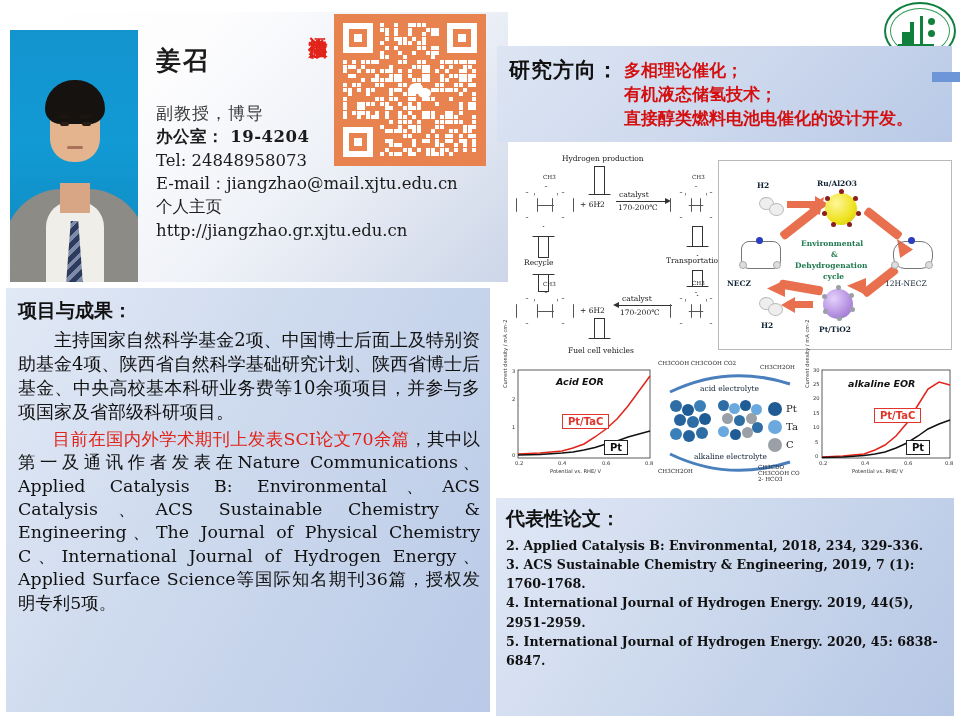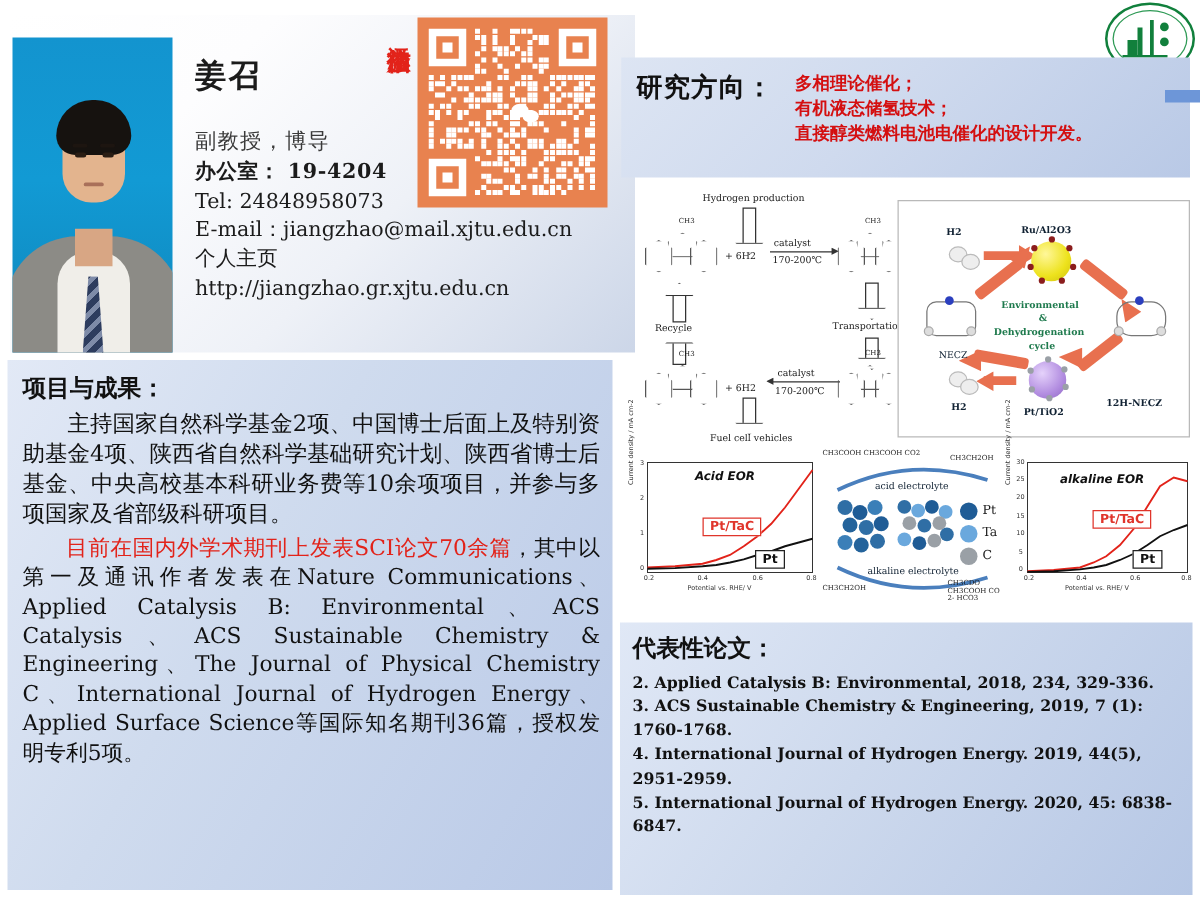--- a/index.html
+++ b/index.html
@@ -59,22 +59,22 @@
   .wx-b{position:absolute;background:#fff;border-radius:50%;}
 
   
   #research-box{
     position:absolute;left:497px;top:46px;width:455px;height:96px;
     background:linear-gradient(135deg,#dde5f3 0%,#cfdaee 45%,#b9c9e6 100%);
   }
   #research-label{position:absolute;left:12px;top:10px;
     font-family:"DejaVu Sans",sans-serif;font-size:21px;font-weight:bold;color:#111;letter-spacing:1px;}
   #research-items{position:absolute;left:127px;top:12px;}
-  .r-item{font-family:"DejaVu Sans",sans-serif;font-size:14px;font-weight:bold;
-    color:#d40f10;line-height:1.42;white-space:nowrap;margin-left:12px;}
+  .r-item{font-family:"DejaVu Sans",sans-serif;font-size:17px;font-weight:bold;
+    color:#d40f10;line-height:1.42;white-space:nowrap;}
 
   
   #right-accent{position:absolute;left:932px;top:72px;width:28px;height:10px;background:#6d96d8;}
 
   
   #uni-logo{position:absolute;left:884px;top:2px;width:72px;height:58px;}
   #uni-logo .ring{position:absolute;inset:0;border:2px solid #11803c;border-radius:50%;}
   #uni-logo .ring2{position:absolute;inset:6px;border:1px solid #2e9a55;border-radius:50%;}
   #uni-logo .bar{position:absolute;background:#11803c;}
   #uni-logo .lf{position:absolute;background:#11803c;border-radius:50%;}
@@ -648,29 +648,29 @@
   <div style="position:absolute;left:40px;top:136px;width:13px;height:11px;border-radius:50%;background:#eee;border:1px solid #bbb;"></div>
   <div style="position:absolute;left:49px;top:142px;width:13px;height:11px;border-radius:50%;background:#eee;border:1px solid #bbb;"></div>
   <div class="fig-txt" style="left:42px;top:160px;font-weight:bold;color:#123;">H2</div>
 
   <div style="position:absolute;left:18px;top:70px;width:46px;height:44px;">
     <span style="position:absolute;left:4px;top:10px;width:38px;height:26px;border:1px solid #777;border-radius:8px;"></span>
     <span style="position:absolute;left:19px;top:6px;width:7px;height:7px;border-radius:50%;background:#2b3fbe;"></span>
     <span style="position:absolute;left:2px;top:30px;width:6px;height:6px;border-radius:50%;background:#ddd;border:1px solid #aaa;"></span>
     <span style="position:absolute;left:36px;top:30px;width:6px;height:6px;border-radius:50%;background:#ddd;border:1px solid #aaa;"></span>
   </div>
-  <div class="fig-txt" style="left:32px;top:118px;font-weight:normal;color:#123;">NECZ</div>
+  <div class="fig-txt" style="left:8px;top:118px;font-weight:bold;color:#123;">NECZ</div>
 
   <div style="position:absolute;left:170px;top:70px;width:46px;height:44px;">
     <span style="position:absolute;left:4px;top:10px;width:38px;height:26px;border:1px solid #777;border-radius:12px;"></span>
     <span style="position:absolute;left:19px;top:6px;width:7px;height:7px;border-radius:50%;background:#2b3fbe;"></span>
     <span style="position:absolute;left:2px;top:30px;width:6px;height:6px;border-radius:50%;background:#ddd;border:1px solid #aaa;"></span>
     <span style="position:absolute;left:36px;top:30px;width:6px;height:6px;border-radius:50%;background:#ddd;border:1px solid #aaa;"></span>
   </div>
-  <div class="fig-txt" style="left:166px;top:118px;font-weight:bold;color:#123;margin-top:39px;">12H-NECZ</div>
+  <div class="fig-txt" style="left:166px;top:118px;font-weight:normal;color:#123;">12H-NECZ</div>
 </div>
 
 <div id="fig-acid">
   <div class="axis-txt" style="left:4px;top:26px;transform:rotate(-90deg);transform-origin:left top;white-space:nowrap;">Current density / mA cm-2</div>
   <svg width="160" height="122" viewBox="0 0 160 122" style="position:absolute;left:0;top:0;">
     <rect x="20" y="8" width="132" height="88" fill="#fff" stroke="#333" stroke-width="0.8"></rect>
     <polyline fill="none" stroke="#e2231a" stroke-width="1.5" points="20,92 42,91 64,89 75,86 86,82 97,75 108,67 119,57 130,44 141,29 152,14"></polyline>
     <polyline fill="none" stroke="#111111" stroke-width="1.5" points="20,93 42,92.5 64,91 75,90 86,88 97,85.5 108,82 119,79 130,75 141,72 152,69"></polyline>
   </svg>
   <div class="fig-lbl" style="left:58px;top:14px;">Acid EOR</div>

